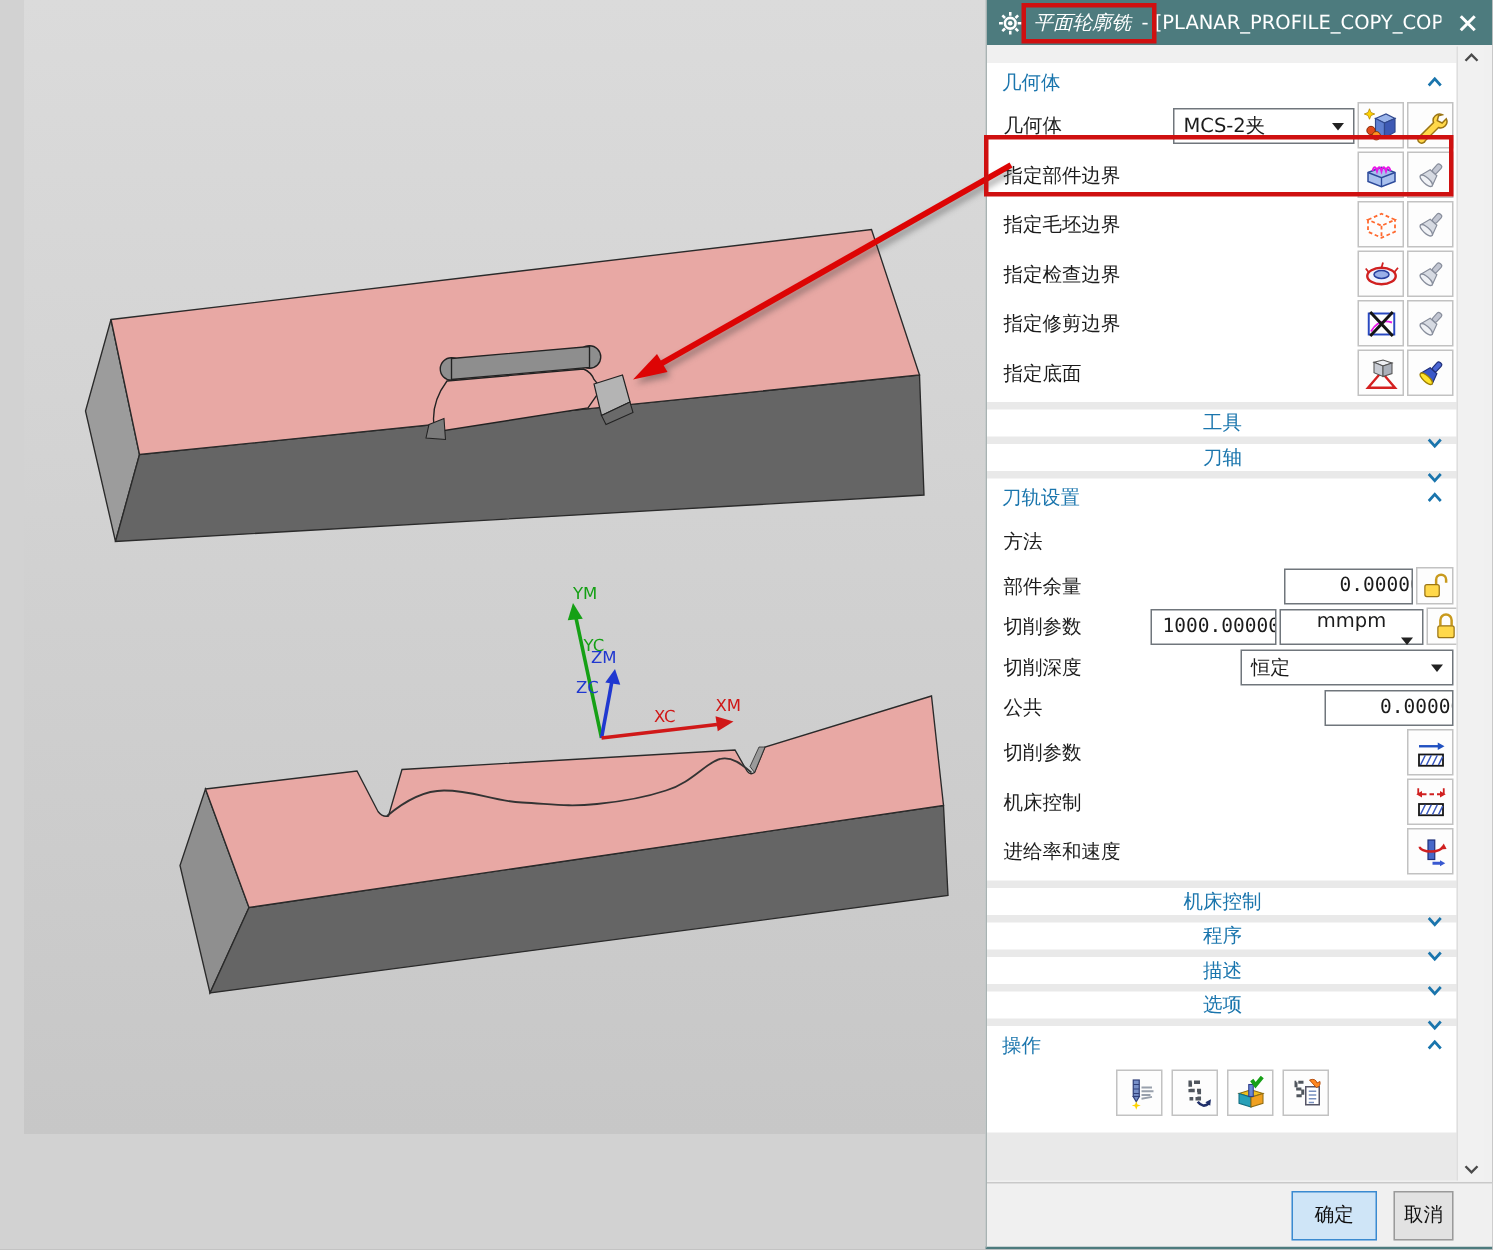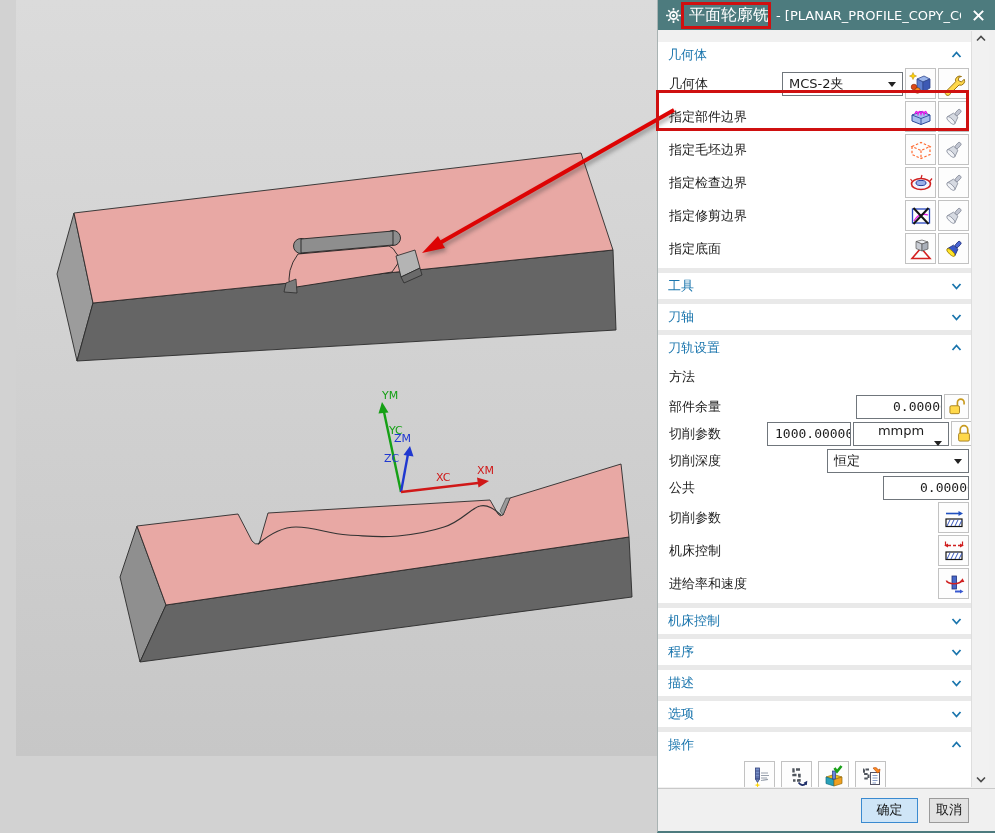--- a/index.html
+++ b/index.html
@@ -11,49 +11,49 @@
   .scene{position:absolute;left:0;top:0;z-index:1;}
   .arrow-overlay{position:absolute;left:0;top:0;z-index:55;pointer-events:none;}
   
   .hl{position:absolute;border:3px solid #cf1010;box-sizing:border-box;z-index:60;pointer-events:none;}
   .hl-title{left:681px;top:2px;width:90px;height:27px;}
   .hl-row{left:656px;top:90px;width:313px;height:41px;}
   
   .dialog{position:absolute;left:657px;top:0;width:338px;height:833px;background:#f0f0f0;
           border-left:1px solid #a9b3b3;border-bottom:2px solid #4d7b7e;box-sizing:border-box;z-index:10;}
   .titlebar{height:30px;background:#4d7b7e;display:flex;align-items:center;padding:0 7px;gap:7px;color:#fff;}
-  .tb-title{font-size:16px;white-space:nowrap;}
+  .tb-title{font-size:13px;white-space:nowrap;font-style:italic;}
   .tb-suffix{font-size:13px;white-space:nowrap;overflow:hidden;flex:1;}
   .tb-close{margin-left:auto;width:20px;height:20px;display:flex;align-items:center;justify-content:center;cursor:pointer;}
   .content{position:absolute;top:42px;left:0;width:314px;bottom:44px;background:#e9e9e9;overflow:hidden;}
   .card{background:#fff;margin-bottom:5px;padding:1px 0 3px;}
   .card.collapsed{padding:0;}
   .card-header{display:flex;align-items:center;height:24px;padding:0 10px;color:#1a75ad;font-size:13px;}
-  .card.collapsed .card-header{height:26px;}
+  .card.collapsed .card-header{height:18px;flex-direction:column;}
   .chev{margin-left:auto;display:flex;align-items:center;}
   .row{display:flex;align-items:center;min-height:33px;padding:0 3px 0 11px;font-size:13px;color:#1c1c1c;}
   .row.slim{min-height:27px;}
   .right{margin-left:auto;display:flex;align-items:center;gap:2px;padding-left:46px;}
   .ibtn{width:31px;height:31px;border:1px solid #c2c2c2;background:#fdfdfd;display:flex;
         align-items:center;justify-content:center;box-sizing:border-box;cursor:pointer;}
   .lbtn{width:25px;height:25px;border:1px solid #c2c2c2;background:#fdfdfd;display:flex;
         align-items:center;justify-content:center;box-sizing:border-box;cursor:pointer;}
   .dd{height:24px;border:1px solid #70767c;background:#fff;display:flex;align-items:center;
       padding:0 6px;font-size:13px;box-sizing:border-box;cursor:pointer;white-space:nowrap;}
   .caret{margin-left:auto;width:0;height:0;border:4px solid transparent;border-top:5px solid #222;
          position:relative;top:3px;}
   .num{height:24px;border:1px solid #70767c;background:#fff;font-family:"DejaVu Sans Mono","Liberation Mono",monospace;
        font-size:13px;line-height:22px;overflow:hidden;white-space:nowrap;box-sizing:border-box;}
   .actions-row{display:flex;justify-content:center;gap:6px;padding:4px 0 8px;}
   .vscroll{position:absolute;top:31px;right:6px;width:18px;bottom:44px;background:#f1f1f1;
            border-left:1px solid #dedede;display:flex;flex-direction:column;justify-content:space-between;
            align-items:center;padding:4px 0;box-sizing:border-box;z-index:11;}
   .footer{position:absolute;left:0;right:0;bottom:0;height:43px;background:#f0f0f0;border-top:1px solid #c9c9c9;
           display:flex;align-items:center;justify-content:flex-end;gap:11px;padding-right:26px;box-sizing:border-box;}
-  .btn{height:25px;font-size:13px;display:flex;align-items:center;justify-content:center;
+  .btn{height:33px;font-size:13px;display:flex;align-items:center;justify-content:center;
        border:1px solid #9a9a9a;background:#e2e2e2;color:#111;cursor:pointer;box-sizing:border-box;}
   .btn-ok{width:57px;background:#cfe5f7;border:1px solid #3a8ad0;}
   .btn-cancel{width:40px;}
   .lbl{white-space:nowrap;}
   svg{display:block;}
 </style>
 </head>
 <body>
 
 <div class="stage">

